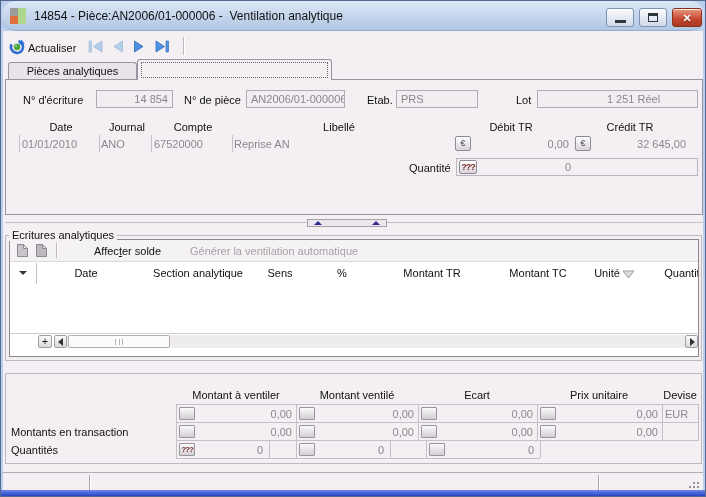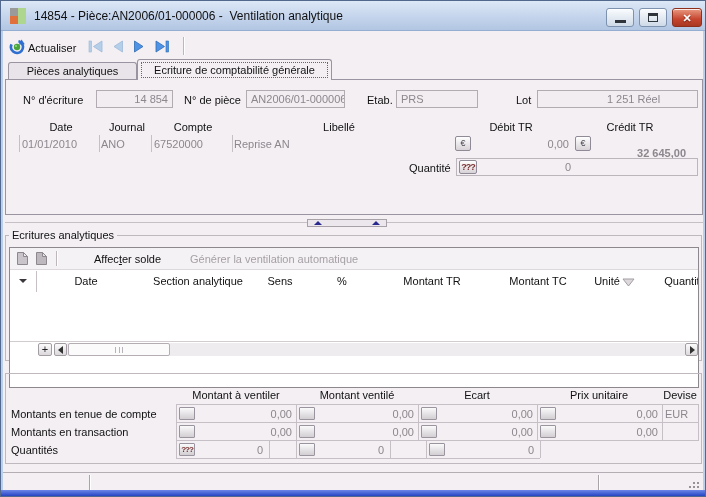--- a/index.html
+++ b/index.html
@@ -2,21 +2,21 @@
 <html><head>
 <meta charset="utf-8">
 <style>
   html,body{margin:0;padding:0;background:#d4d0c8;}
   *{box-sizing:border-box;}
   .window{position:relative;width:706px;height:497px;background:#b9cfec;border:1px solid #52688c;
           font-family:"Liberation Sans",sans-serif;font-size:11px;color:#1a1a1a;overflow:hidden;}
   .abs{position:absolute;}
   
   .titlebar{position:absolute;left:0;top:0;right:0;height:30px;
-            background:linear-gradient(#dde8f6,#c4d4ec 55%,#b2c6e2);border-bottom:1px solid #94aed2;}
+            background:linear-gradient(#dde8f6,#c4d4ec 55%,#b2c6e2);border-bottom:1px solid #94aed2;border-radius:15px;}
   .app-icon{position:absolute;left:9px;top:7px;width:17px;height:16px;}
   .app-icon .g{position:absolute;left:0;top:0;width:8px;height:8px;background:#9a9a9a;}
   .app-icon .o{position:absolute;left:0;top:8px;width:8px;height:8px;background:#e0703c;}
   .app-icon .v{position:absolute;left:8px;top:0;width:8px;height:16px;background:#aed68e;}
   .wtitle{position:absolute;left:33px;top:8px;font-size:12px;color:#111;white-space:pre;}
   .winbtn{position:absolute;top:7px;height:19px;border-radius:3px;border:1px solid #7d92ae;
           background:linear-gradient(#fafcfe,#cfdae8);box-shadow:inset 0 1px 0 rgba(255,255,255,.8);}
   .winbtn.close{border-color:#8e2f1c;background:linear-gradient(#ea9a82,#c6452e 60%,#a83820);}
   .min-glyph{position:absolute;left:8px;top:11px;width:11px;height:3px;background:#30353c;}
   .max-glyph{position:absolute;left:8px;top:4px;width:10px;height:9px;border:1px solid #30353c;border-top:3px solid #30353c;background:transparent;}
@@ -43,21 +43,21 @@
   .hline{position:absolute;height:1px;background:#c6c0c6;}
   .btn3d{position:absolute;border:1px solid #8f8a96;background:linear-gradient(#ffffff,#d7d2d7);border-radius:2px;
          font-size:9px;color:#4a4550;text-align:center;line-height:12px;cursor:default;}
   .btn3d.q{color:#7a3030;font-weight:bold;letter-spacing:-1px;}
   
   .split-handle{position:absolute;left:306px;top:218px;width:80px;height:8px;background:#ece7ec;border:1px solid #a8a2a8;}
   .tri-up{position:absolute;width:0;height:0;border-left:4px solid transparent;border-right:4px solid transparent;border-bottom:4px solid #2a2a8e;top:1px;}
   
   .groupbox{position:absolute;border:1px solid #bfb9bf;}
   .grouplabel{position:absolute;background:#f3eff3;padding:0 3px;z-index:2;color:#111;white-space:nowrap;}
-  .sunken{position:absolute;left:8px;top:246px;width:690px;height:141px;border:1px solid #8d888d;background:#ffffff;overflow:hidden;padding-left:33px;}
+  .sunken{position:absolute;left:8px;top:238px;width:690px;height:118px;border:1px solid #8d888d;background:#ffffff;overflow:hidden;padding-left:33px;}
   .gridbar{position:absolute;left:0;top:0;width:688px;height:22px;background:#f5f2f5;border-bottom:1px solid #dcd8dc;}
   .menu-label{position:absolute;top:5px;color:#111;white-space:nowrap;}
   .menu-label.disabled{color:#a5a0a5;}
   .ghdr{position:absolute;top:27px;transform:translateX(-50%);color:#111;white-space:nowrap;}
   .drop-tri{position:absolute;width:0;height:0;border-left:4px solid transparent;border-right:4px solid transparent;border-top:4px solid #3a363a;}
   .sbtn{position:absolute;border:1px solid #a29da2;background:linear-gradient(#fcfbfc,#dcd8dc);border-radius:2px;text-align:center;line-height:11px;color:#222;}
   .scroll-track{position:absolute;background:#efecef;}
   .scroll-thumb{position:absolute;background:#fcfbfc;border:1px solid #b4aeb4;border-radius:2px;}
   .grip-lines{position:absolute;left:46px;top:3px;width:8px;height:6px;border-left:1px solid #b9b3b9;border-right:1px solid #b9b3b9;}
   .grip-lines:after{content:"";position:absolute;left:3px;top:0;width:1px;height:6px;background:#b9b3b9;}
@@ -128,21 +128,20 @@
       <rect x="12" y="1" width="2.6" height="11" fill="#4f93e6" stroke="#2e6cb4" stroke-width="0.6"></rect>
     </svg>
   </span>
   <span class="vsep" style="left:182px;top:36px;height:18px;"></span>
 
   <div class="tab inactive">
     <span>Pièces analytiques</span>
   </div>
   <div class="tab active">
     <span class="focusrect"></span>
-    <span>Ecriture de comptabilité générale</span>
   </div>
 
   <div class="panel"></div>
 
   <span class="lbl" style="left:22px;top:93px;z-index:3;">N° d'écriture</span>
   <span class="fld" style="left:95px;top:89px;width:77px;text-align:right;z-index:3;">14 854</span>
   <span class="lbl" style="left:183px;top:93px;z-index:3;">N° de pièce</span>
   <span class="fld" style="left:245px;top:89px;width:99px;z-index:3;">AN2006/01-000006</span>
   <span class="lbl" style="left:366px;top:93px;z-index:3;">Etab.</span>
   <span class="fld" style="left:395px;top:89px;width:82px;z-index:3;">PRS</span>
@@ -162,21 +161,21 @@
   <span class="vline" style="left:231px;top:134px;height:17px;z-index:3;"></span>
 
   <span class="val" style="left:21px;top:137px;z-index:3;">01/01/2010</span>
   <span class="val" style="left:100px;top:137px;z-index:3;">ANO</span>
   <span class="val" style="left:153px;top:137px;z-index:3;">67520000</span>
   <span class="val" style="left:233px;top:137px;z-index:3;">Reprise AN</span>
 
   <span class="btn3d" style="left:454px;top:135px;width:16px;height:15px;z-index:3;">€</span>
   <span class="cval" style="left:488px;top:137px;z-index:3;">0,00</span>
   <span class="btn3d" style="left:574px;top:135px;width:16px;height:15px;z-index:3;">€</span>
-  <span class="cval" style="left:605px;top:146px;z-index:3;font-weight:bold;">32 645,00</span>
+  <span class="cval" style="left:605px;top:137px;z-index:3;">32 645,00</span>
 
   <span class="lbl" style="left:408px;top:161px;z-index:3;">Quantité</span>
   <span class="abs" style="left:455px;top:157px;width:242px;height:18px;border:1px solid #bcb6bc;z-index:3;"></span>
   <span class="btn3d q" style="left:458px;top:159px;width:18px;height:14px;z-index:4;">???</span>
   <span class="cval" style="left:490px;top:160px;z-index:4;">0</span>
 
   <span class="hline" style="left:4px;top:221px;width:698px;"></span>
   <div class="split-handle">
     <span class="tri-up" style="left:6px;"></span>
     <span class="tri-up" style="left:64px;"></span>
@@ -253,21 +252,20 @@
   <span class="vline" style="left:417px;top:403px;height:36px;"></span>
   <span class="vline" style="left:536px;top:403px;height:36px;"></span>
   <span class="vline" style="left:661px;top:403px;height:36px;"></span>
   <span class="vline" style="left:697px;top:403px;height:36px;"></span>
   <span class="vline" style="left:268px;top:439px;height:18px;"></span>
   <span class="vline" style="left:295px;top:439px;height:18px;"></span>
   <span class="vline" style="left:389px;top:439px;height:18px;"></span>
   <span class="vline" style="left:425px;top:439px;height:18px;"></span>
   <span class="vline" style="left:539px;top:439px;height:18px;"></span>
 
-  <span class="lbl" style="left:10px;top:407px;">Montants en tenue de compte</span>
   <span class="cellbtn" style="left:178px;top:406px;"></span>
   <span class="cval" style="left:211px;top:407px;">0,00</span>
   <span class="cellbtn" style="left:298px;top:406px;"></span>
   <span class="cval" style="left:333px;top:407px;">0,00</span>
   <span class="cellbtn" style="left:420px;top:406px;"></span>
   <span class="cval" style="left:452px;top:407px;">0,00</span>
   <span class="cellbtn" style="left:539px;top:406px;"></span>
   <span class="cval" style="left:577px;top:407px;">0,00</span>
   <span class="val" style="left:664px;top:407px;">EUR</span>
 

